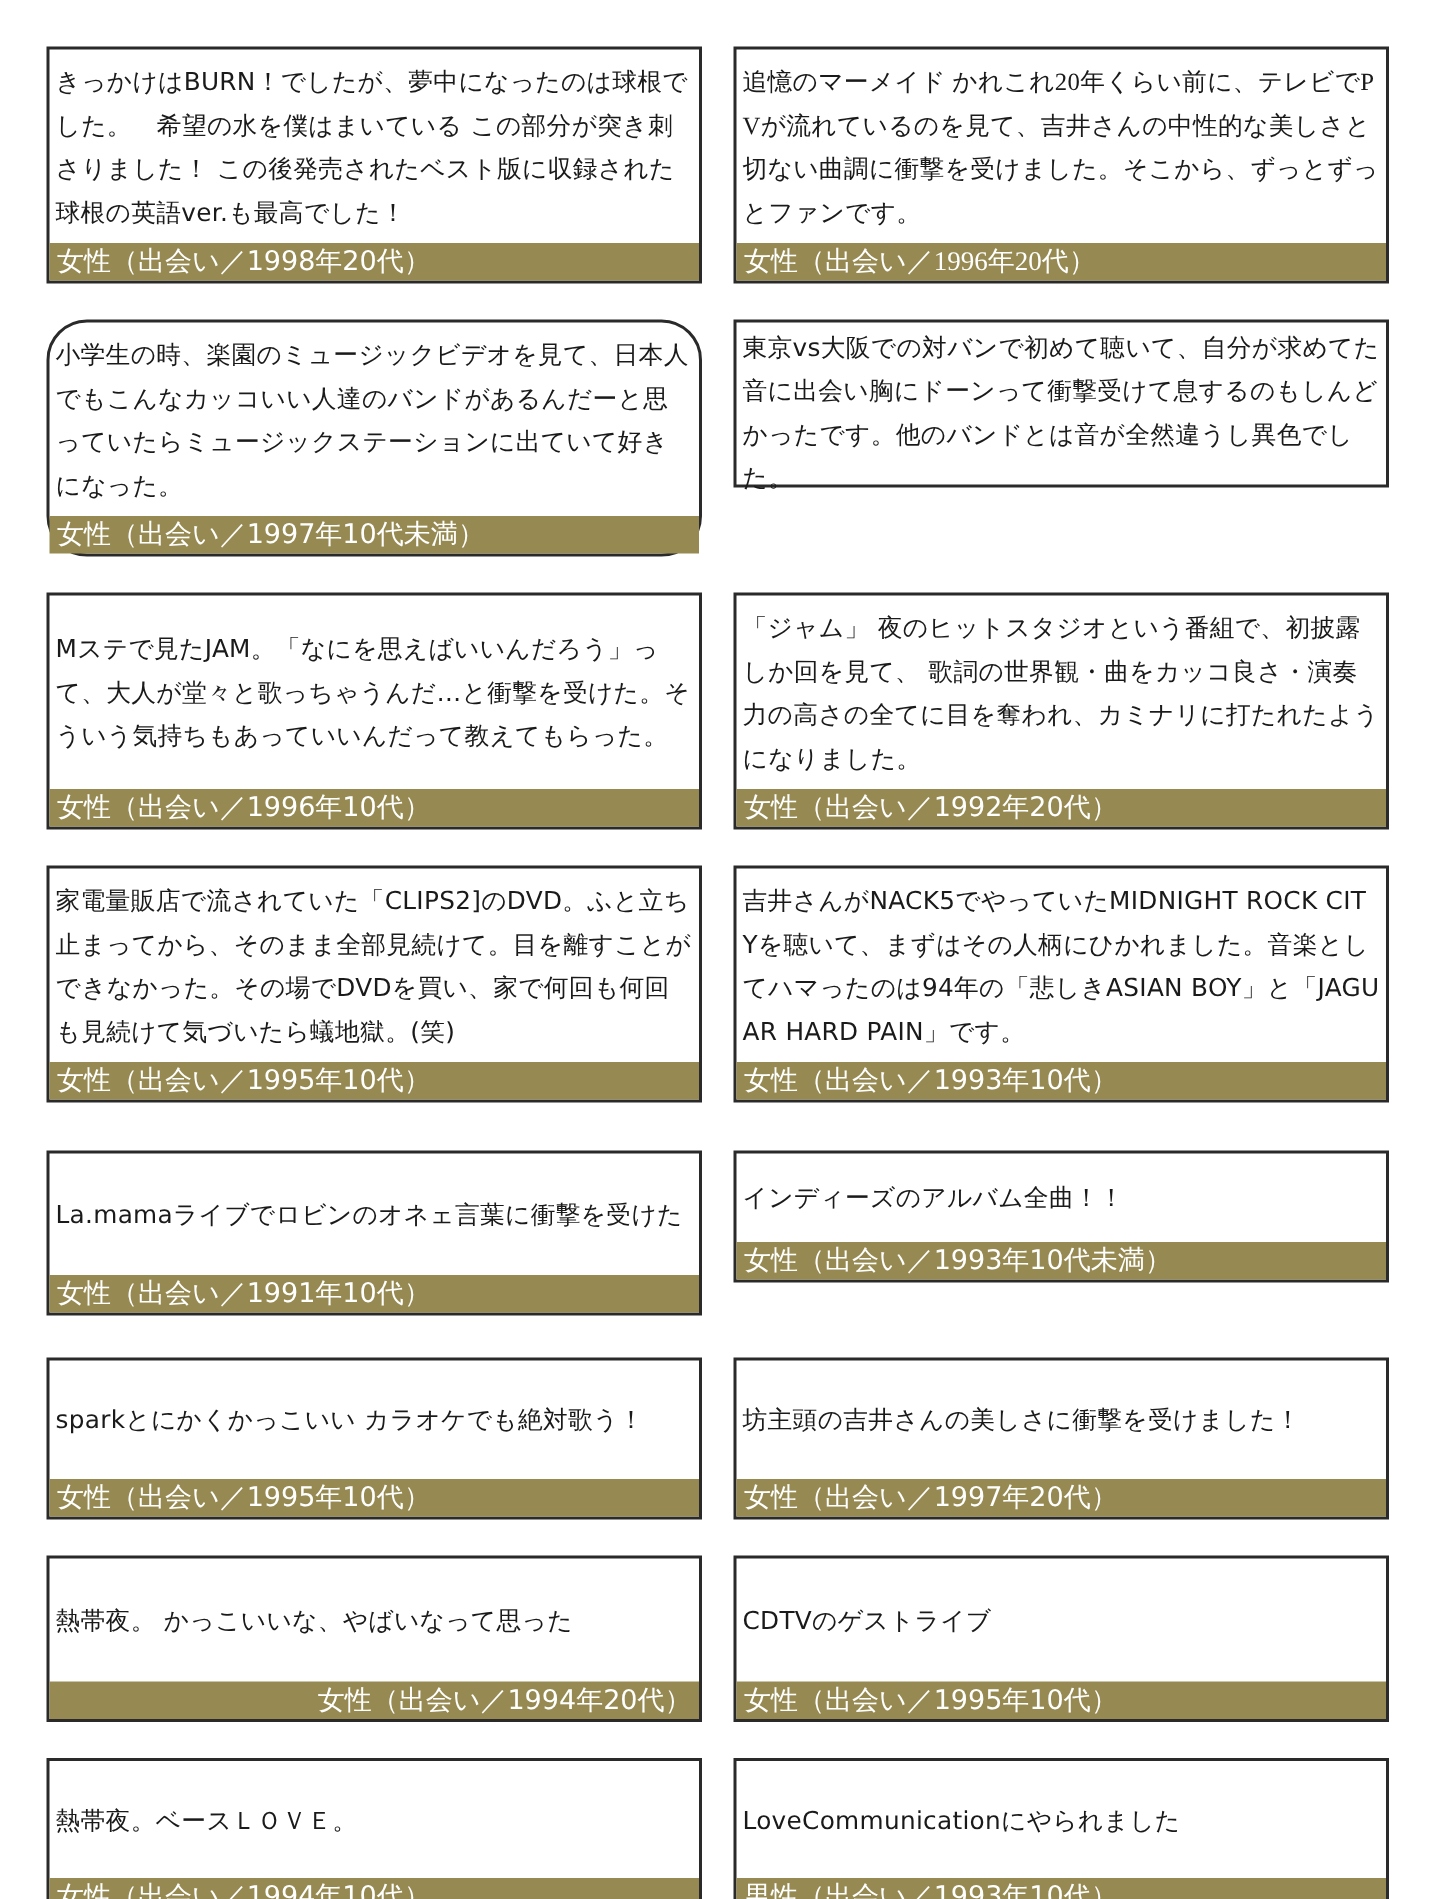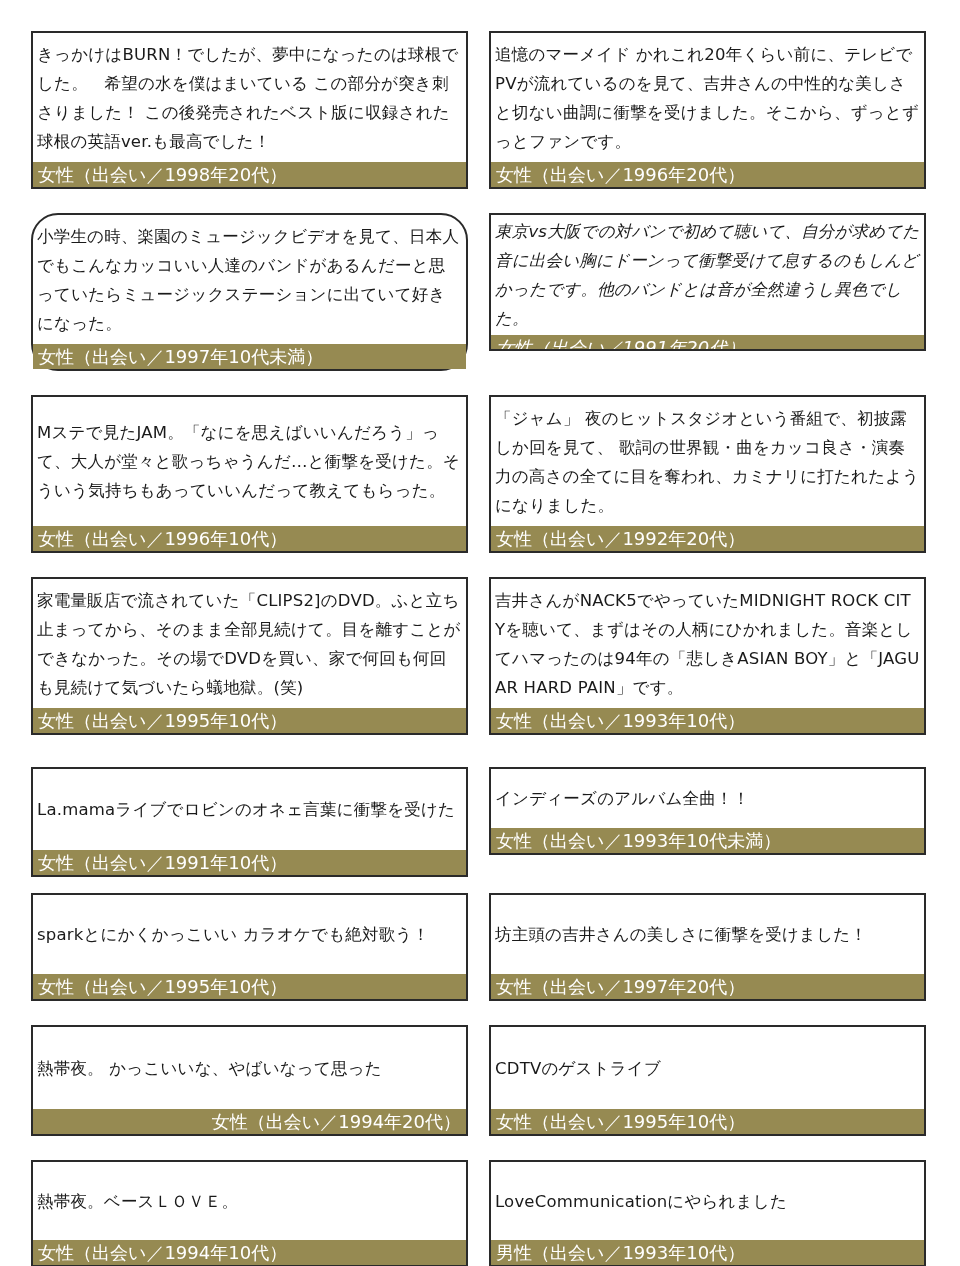--- a/index.html
+++ b/index.html
@@ -46,33 +46,33 @@
 </head>
 <body>
 
 <div class="grid" id="grid">
     <div class="card" style="height: 158px; margin-bottom: 24px;">
     <div class="card-body">
       <div class="card-text">きっかけはBURN！でしたが、夢中になったのは球根でした。　希望の水を僕はまいている この部分が突き刺さりました！ この後発売されたベスト版に収録された球根の英語ver.も最高でした！</div>
     </div>
     <div class="card-footer">女性（出会い／1998年20代）</div>
   </div>
-    <div class="card" style="height: 158px; margin-bottom: 24px;">
+    <div class="card" style="height: 158px; margin-bottom: 24px; font-family: Liberation Serif, serif;">
     <div class="card-body">
       <div class="card-text">追憶のマーメイド かれこれ20年くらい前に、テレビでPVが流れているのを見て、吉井さんの中性的な美しさと切ない曲調に衝撃を受けました。そこから、ずっとずっとファンです。</div>
     </div>
     <div class="card-footer">女性（出会い／1996年20代）</div>
   </div>
     <div class="card" style="height: 158px; margin-bottom: 24px; border-radius: 27px;">
     <div class="card-body">
       <div class="card-text">小学生の時、楽園のミュージックビデオを見て、日本人でもこんなカッコいい人達のバンドがあるんだーと思っていたらミュージックステーションに出ていて好きになった。</div>
     </div>
     <div class="card-footer">女性（出会い／1997年10代未満）</div>
   </div>
-    <div class="card" style="height: 138px; margin-bottom: 24px; font-style: italic;">
+    <div class="card" style="height: 112px; margin-bottom: 24px;">
     <div class="card-body">
       <div class="card-text">東京vs大阪での対バンで初めて聴いて、自分が求めてた音に出会い胸にドーンって衝撃受けて息するのもしんどかったです。他のバンドとは音が全然違うし異色でした。</div>
     </div>
     <div class="card-footer">女性（出会い／1991年20代）</div>
   </div>
     <div class="card" style="height: 158px; margin-bottom: 24px;">
     <div class="card-body">
       <div class="card-text">Mステで見たJAM。「なにを思えばいいんだろう」って、大人が堂々と歌っちゃうんだ…と衝撃を受けた。そういう気持ちもあっていいんだって教えてもらった。</div>
     </div>
     <div class="card-footer">女性（出会い／1996年10代）</div>
@@ -88,21 +88,21 @@
       <div class="card-text">家電量販店で流されていた「CLIPS2]のDVD。ふと立ち止まってから、そのまま全部見続けて。目を離すことができなかった。その場でDVDを買い、家で何回も何回も見続けて気づいたら蟻地獄。(笑)</div>
     </div>
     <div class="card-footer">女性（出会い／1995年10代）</div>
   </div>
     <div class="card" style="height: 158px; margin-bottom: 24px;">
     <div class="card-body">
       <div class="card-text">吉井さんがNACK5でやっていたMIDNIGHT ROCK CITYを聴いて、まずはその人柄にひかれました。音楽としてハマったのは94年の「悲しきASIAN BOY」と「JAGUAR HARD PAIN」です。</div>
     </div>
     <div class="card-footer">女性（出会い／1993年10代）</div>
   </div>
-    <div class="card" style="height: 110px; margin-bottom: 16px;">
+    <div class="card" style="height: 110px; margin-bottom: 28px;">
     <div class="card-body">
       <div class="card-text">La.mamaライブでロビンのオネェ言葉に衝撃を受けた</div>
     </div>
     <div class="card-footer">女性（出会い／1991年10代）</div>
   </div>
     <div class="card" style="height: 88px; margin-bottom: 24px;">
     <div class="card-body">
       <div class="card-text">インディーズのアルバム全曲！！</div>
     </div>
     <div class="card-footer">女性（出会い／1993年10代未満）</div>

